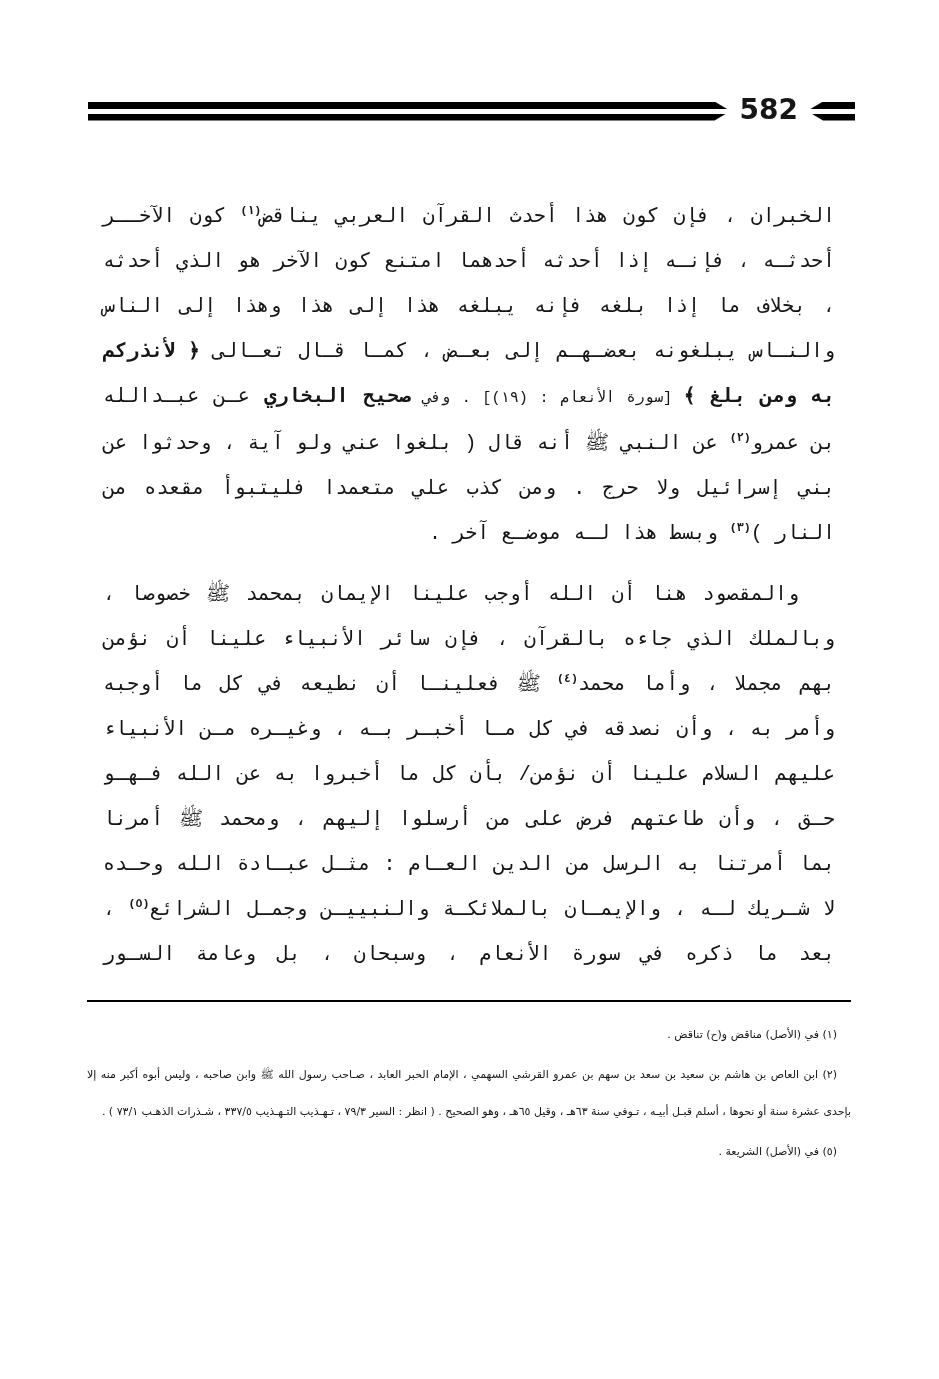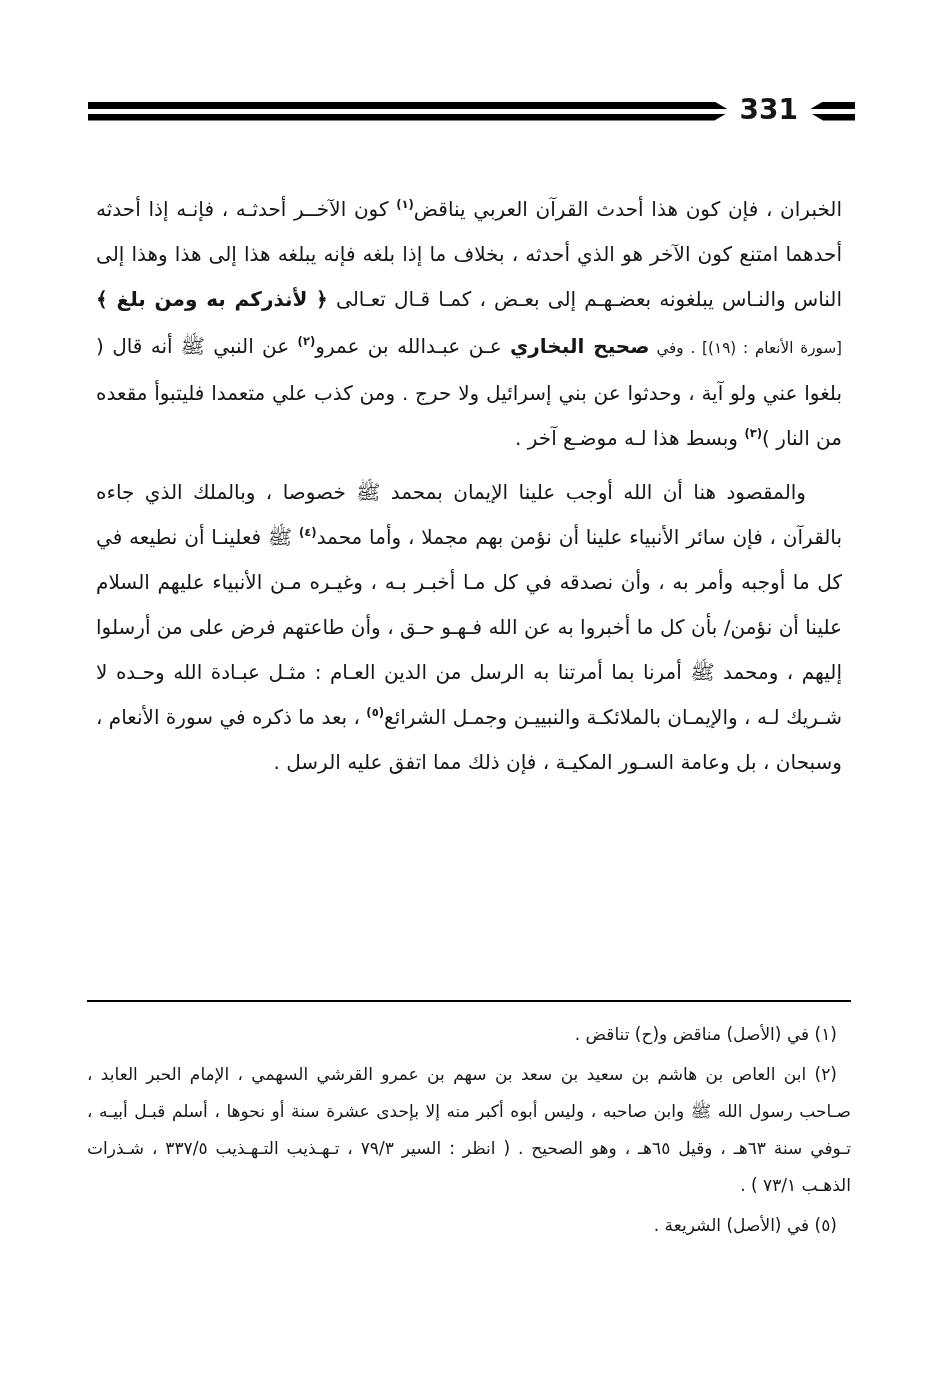--- a/index.html
+++ b/index.html
@@ -59,21 +59,22 @@
     width: 764px;
     max-height: 810px;
     overflow: hidden;
     direction: rtl;
     text-align: justify;
     font-size: 20px;
     line-height: 45px;
     letter-spacing: 0;
   }
   .body-text p {
-    margin: 9px;
+    margin: 16px;
+    font-family: Liberation Mono, monospace;
   }
   .body-text p.indent {
     text-indent: 36px;
   }
   .fn-mark {
     font-size: 0.58em;
     vertical-align: super;
     line-height: 0;
     font-weight: bold;
   }
@@ -96,34 +97,34 @@
     background: #ffffff;
     direction: rtl;
   }
   .fn-divider {
     border: 0;
     border-top: 2px solid #000;
     margin: 0 0 14px 0;
   }
   .footnotes p {
     margin: 0 0 3px 0;
-    font-size: 17px;
+    font-size: 11px;
     line-height: 37px;
     text-align: justify;
     text-indent: 14px;
   }
 </style>
 </head>
 <body>
 
 <div class="page">
 
   <header class="page-header">
     <div class="rule rule-long"></div>
-    <div class="page-number">331</div>
+    <div class="page-number">582</div>
     <div class="rule rule-short"></div>
   </header>
 
   <main class="body-text">
     <p><span>الخبران ، فإن كون هذا أحدث القرآن العربي يناقض</span><sup class="fn-mark">(١)</sup><span> كون الآخــر أحدثـه ، فإنـه إذا أحدثه أحدهما امتنع كون الآخر هو الذي أحدثه ، بخلاف ما إذا بلغه فإنه يبلغه هذا إلى هذا وهذا إلى الناس والنـاس يبلغونه بعضـهـم إلى بعـض ، كمـا قـال تعـالى </span><span class="quran">﴿ لأنذركم به ومن بلغ ﴾</span><span class="ayah-ref"> [سورة الأنعام : (١٩)] . وفي </span><span class="bold">صحيح البخاري</span><span> عـن عبـدالله بن عمرو</span><sup class="fn-mark">(٢)</sup><span> عن النبي ﷺ أنه قال ( بلغوا عني ولو آية ، وحدثوا عن بني إسرائيل ولا حرج . ومن كذب علي متعمدا فليتبوأ مقعده من النار )</span><sup class="fn-mark">(٣)</sup><span> وبسط هذا لـه موضـع آخر .</span></p>
     <p class="indent"><span>والمقصود هنا أن الله أوجب علينا الإيمان بمحمد ﷺ خصوصا ، وبالملك الذي جاءه بالقرآن ، فإن سائر الأنبياء علينا أن نؤمن بهم مجملا ، وأما محمد</span><sup class="fn-mark">(٤)</sup><span> ﷺ فعلينـا أن نطيعه في كل ما أوجبه وأمر به ، وأن نصدقه في كل مـا أخبـر بـه ، وغيـره مـن الأنبياء عليهم السلام علينا أن نؤمن/ بأن كل ما أخبروا به عن الله فـهـو حـق ، وأن طاعتهم فرض على من أرسلوا إليهم ، ومحمد ﷺ أمرنا بما أمرتنا به الرسل من الدين العـام : مثـل عبـادة الله وحـده لا شـريك لـه ، والإيمـان بالملائكـة والنبييـن وجمـل الشرائع</span><sup class="fn-mark">(٥)</sup><span> ، بعد ما ذكره في سورة الأنعام ، وسبحان ، بل وعامة السـور المكيـة ، فإن ذلك مما اتفق عليه الرسل .</span></p>
   </main>
 
   <footer class="footnotes">
     <hr class="fn-divider">

